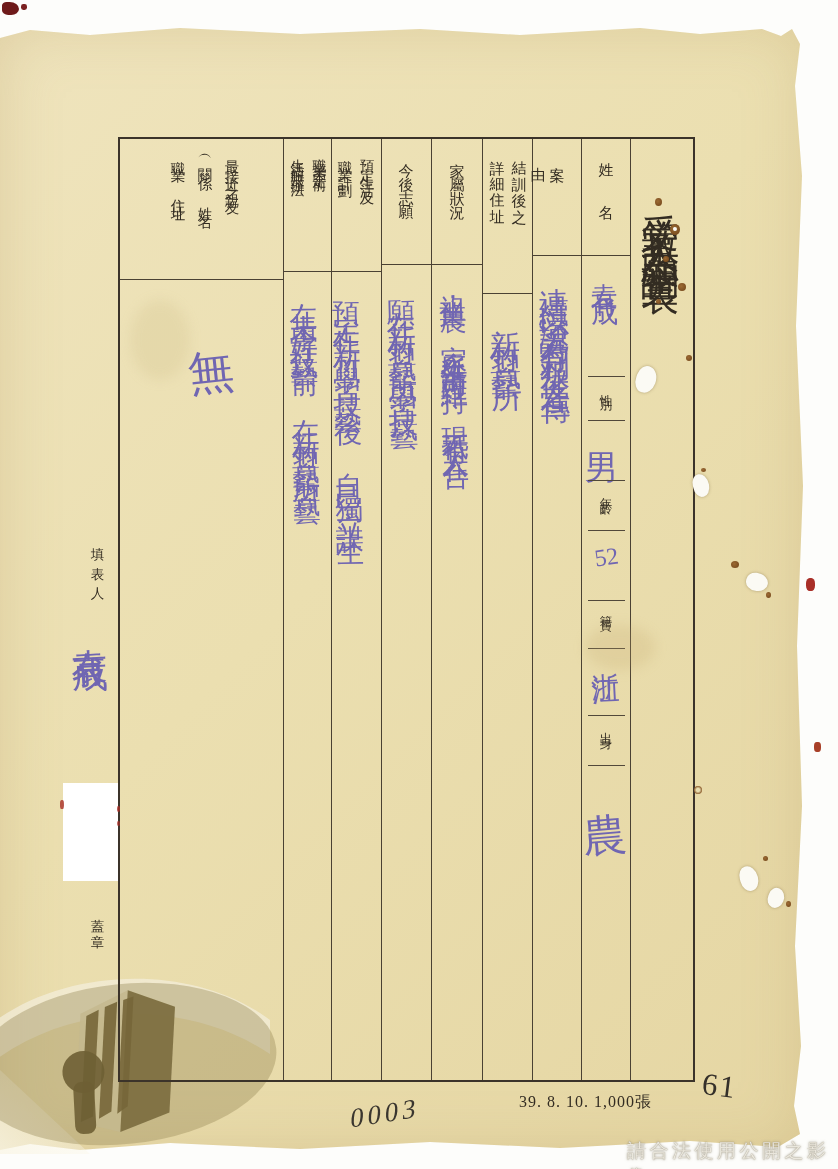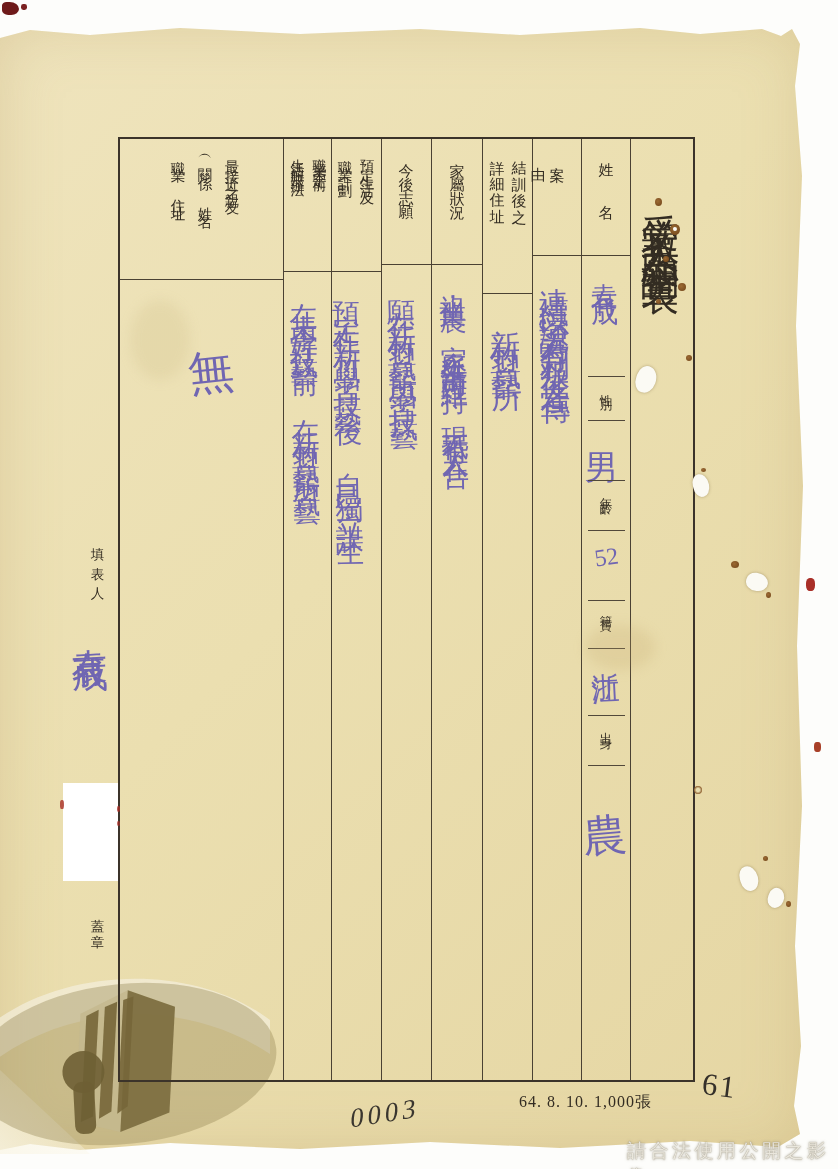--- a/index.html
+++ b/index.html
@@ -144,21 +144,21 @@
   </div>
 
   <div class="v print" style="position:absolute;left:88px;top:536px;font-size:13.5px;letter-spacing:20px;">填表人</div>
   <div class="v ink" style="position:absolute;left:62px;top:620px;font-size:36px;letter-spacing:4px;transform:rotate(-3deg);">袁有成</div>
   <div style="position:absolute;left:63px;top:783px;width:55px;height:98px;background:#ffffff;"></div>
   <div class="sr" style="left:60px;top:800px;width:4px;height:9px;opacity:.8;"></div>
   <div class="sr" style="left:117px;top:806px;width:3px;height:6px;opacity:.8;"></div>
   <div class="sr" style="left:117px;top:821px;width:3px;height:5px;opacity:.7;"></div>
   <div class="v print" style="position:absolute;left:88px;top:908px;font-size:13.5px;letter-spacing:16px;">蓋章</div>
 
-  <div class="print" style="position:absolute;left:519px;top:1092px;font-size:16px;letter-spacing:1px;">64. 8. 10. 1,000張</div>
+  <div class="print" style="position:absolute;left:519px;top:1092px;font-size:16px;letter-spacing:1px;">39. 8. 10. 1,000張</div>
   <div style="position:absolute;left:702px;top:1068px;font-size:31px;color:#35302a;transform:rotate(7deg);letter-spacing:2px;">61</div>
   <div style="position:absolute;left:350px;top:1098px;font-size:27px;color:#3a362f;letter-spacing:4px;transform:rotate(-9deg) skewX(-14deg);">0003</div>
 
   <div class="wmtext" style="position:absolute;left:627px;top:1138px;font-size:19px;letter-spacing:3.5px;">請合法使用公開之影像</div>
 
   <div>
     <div class="sr" style="left:2px;top:2px;width:17px;height:13px;background:#6e1a1a;border-radius:30% 60% 50% 40%;"></div>
     <div class="sr" style="left:21px;top:4px;width:6px;height:6px;background:#7a2020;"></div>
     <div class="sb" style="left:655px;top:198px;width:7px;height:8px;"></div>
     <div class="sb" style="left:670px;top:224px;width:10px;height:11px;"></div>

